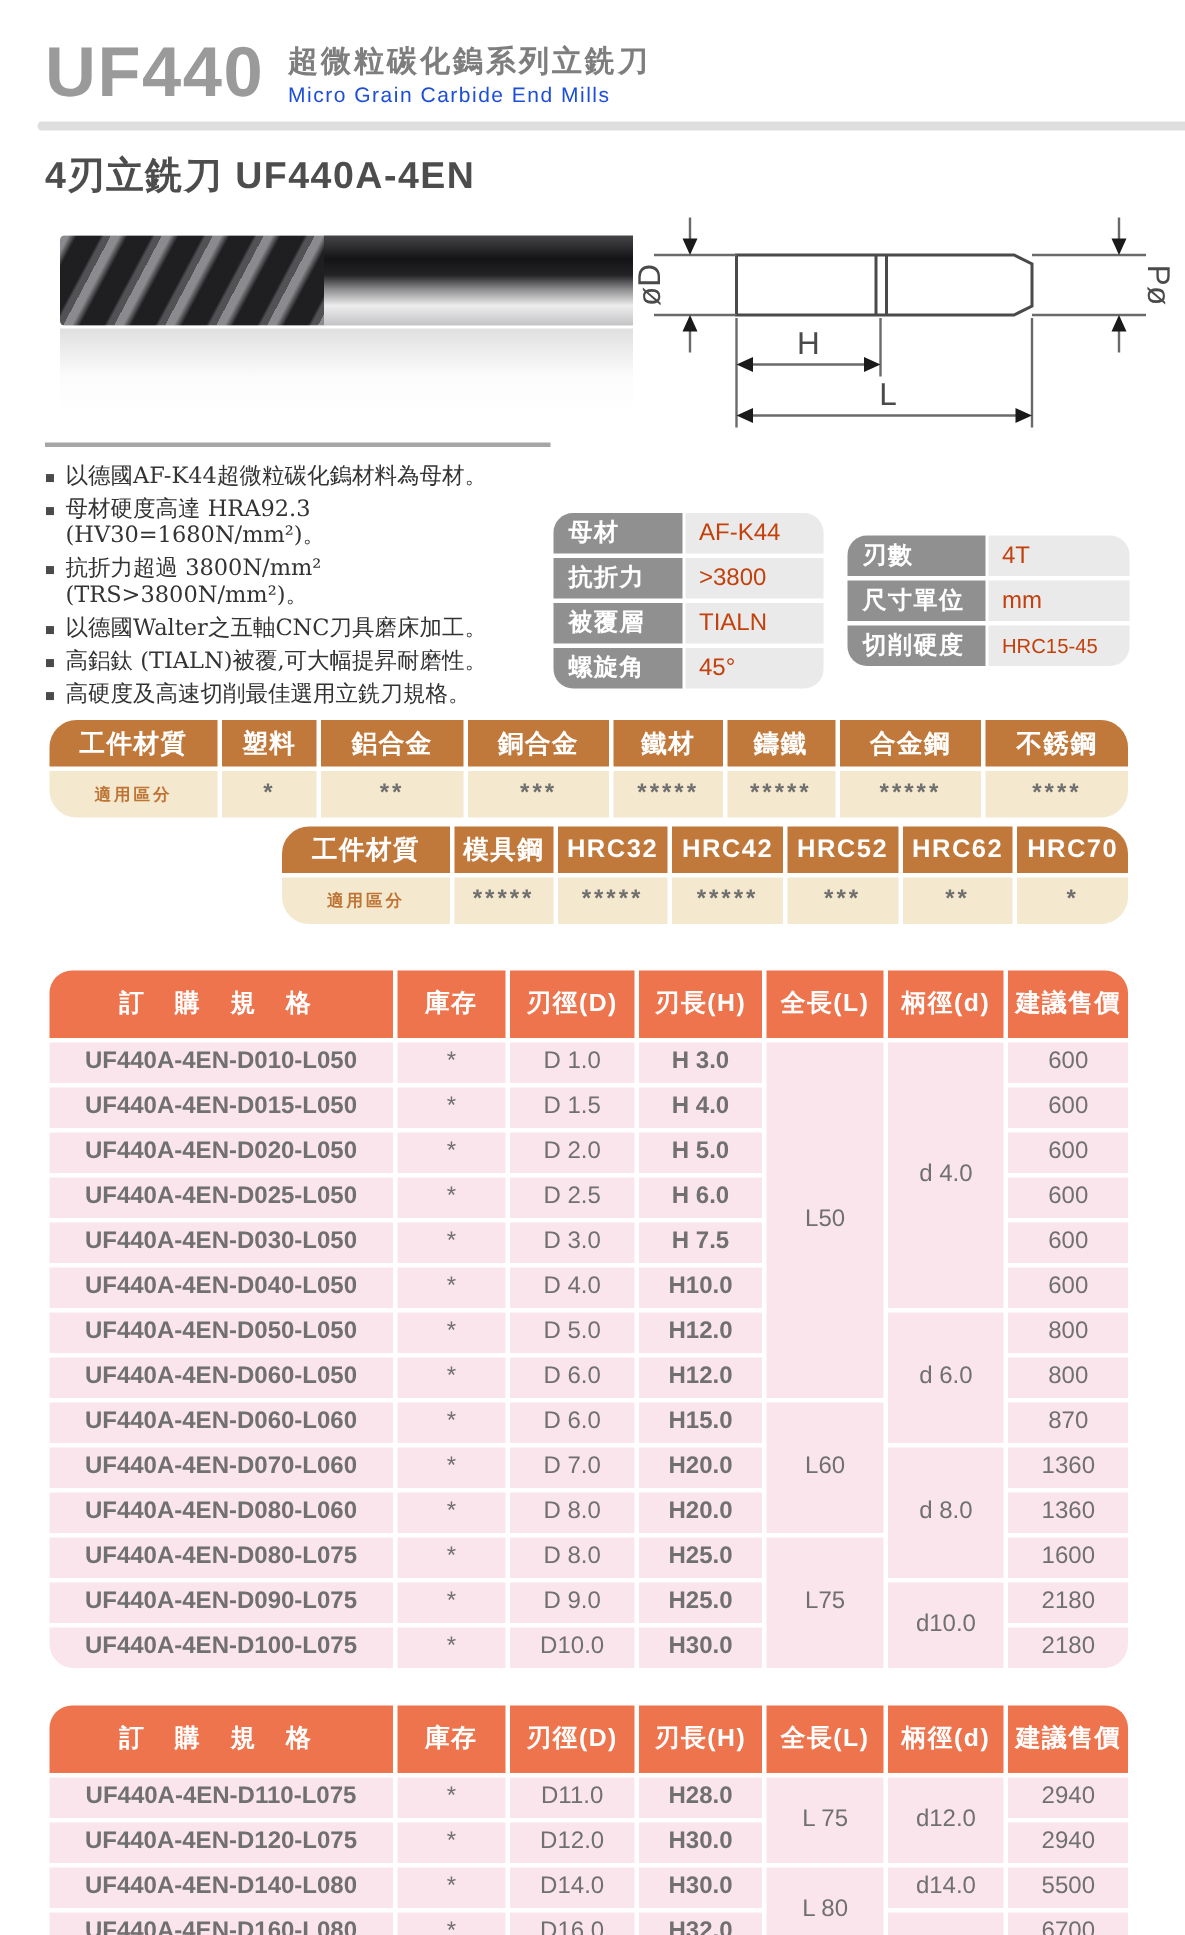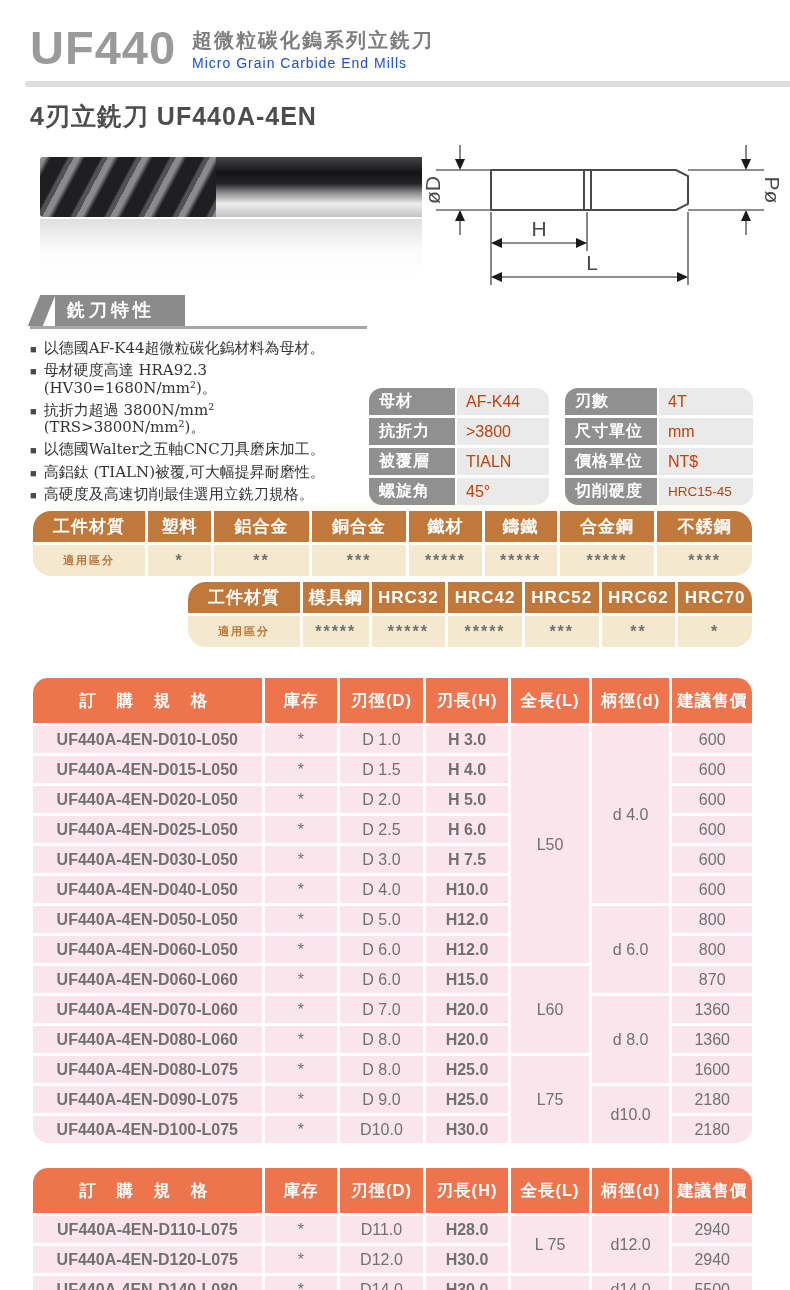--- a/index.html
+++ b/index.html
@@ -45,21 +45,21 @@
   .features { width:392px; }
   .badge-row { display:flex; align-items:stretch; border-bottom:3px solid #a6a6a6; padding-bottom:0; }
   .badge-slash { width:15px; background:#8b8b8b; transform:skewX(-22deg); margin:0 6px 0 4px; }
   .badge { background:#8b8b8b; color:#fff; font-weight:bold; font-size:18px;
            padding:4px 30px 4px 12px; letter-spacing:4px; line-height:1.3; }
   .feature-list { list-style:none; margin-top:11px; font-family:"DejaVu Serif", serif;
                   font-size:15px; color:#333; }
   .feature-list li { display:flex; align-items:baseline; margin-bottom:5px; line-height:1.15; }
   .sq { font-size:11px; color:#4a4a4a; margin-right:7px; font-family:"Liberation Sans", sans-serif; }
 
-  .specs { flex:1; display:flex; gap:12px; margin-top:30px; align-items:flex-end; }
+  .specs { flex:1; display:flex; gap:12px; margin-top:30px; align-items:center; }
   table.spec { border-collapse:separate; border-spacing:2px 3px; }
   table.spec td { height:27px; font-size:16px; }
   td.spec-label { background:#909090; color:#fff; font-weight:bold; padding:0 4px 0 10px; font-size:15px; letter-spacing:1px; }
   td.spec-value { background:#eaeaea; color:#c2410c; padding:0 6px 0 9px; }
   .spec-s { font-size:13.5px !important; }
   table.spec tr:first-child td.spec-label { border-top-left-radius:13px; }
   table.spec tr:last-child  td.spec-label { border-bottom-left-radius:13px; }
   table.spec tr:first-child td.spec-value { border-top-right-radius:13px; }
   table.spec tr:last-child  td.spec-value { border-bottom-right-radius:13px; }
   .spec-l .spec-label { min-width:86px; } .spec-l .spec-value { min-width:92px; }
@@ -150,21 +150,20 @@
         <polygon class="arrow" points="272,142 261,137 261,147"></polygon>
         <text class="dim-text" x="176" y="135" text-anchor="middle">L</text>
       </svg>
     </div>
   </div>
 
   <div class="mid-row">
     <div class="features">
       <div class="badge-row">
         <div class="badge-slash"></div>
-        <div class="badge">銑刀特性</div>
       </div>
       <ul class="feature-list">
         <li>
             <span class="sq">■</span>
             <span>以德國AF-K44超微粒碳化鎢材料為母材。</span>
           </li>
         <li>
             <span class="sq">■</span>
             <span>母材硬度高達 HRA92.3 (HV30=1680N/mm²)。</span>
           </li>
@@ -209,24 +208,20 @@
         </table>
       <table class="spec spec-r">
         <tbody>
             <tr>
               <td class="spec-label">刃數</td>
               <td class="spec-value">4T</td>
             </tr>
         <tr>
               <td class="spec-label">尺寸單位</td>
               <td class="spec-value">mm</td>
-            </tr>
-        <tr>
-              <td class="spec-label">價格單位</td>
-              <td class="spec-value">NT$</td>
             </tr>
         <tr>
               <td class="spec-label">切削硬度</td>
               <td class="spec-value spec-s">HRC15-45</td>
             </tr>
       </tbody>
         </table>
     </div>
   </div>
 

